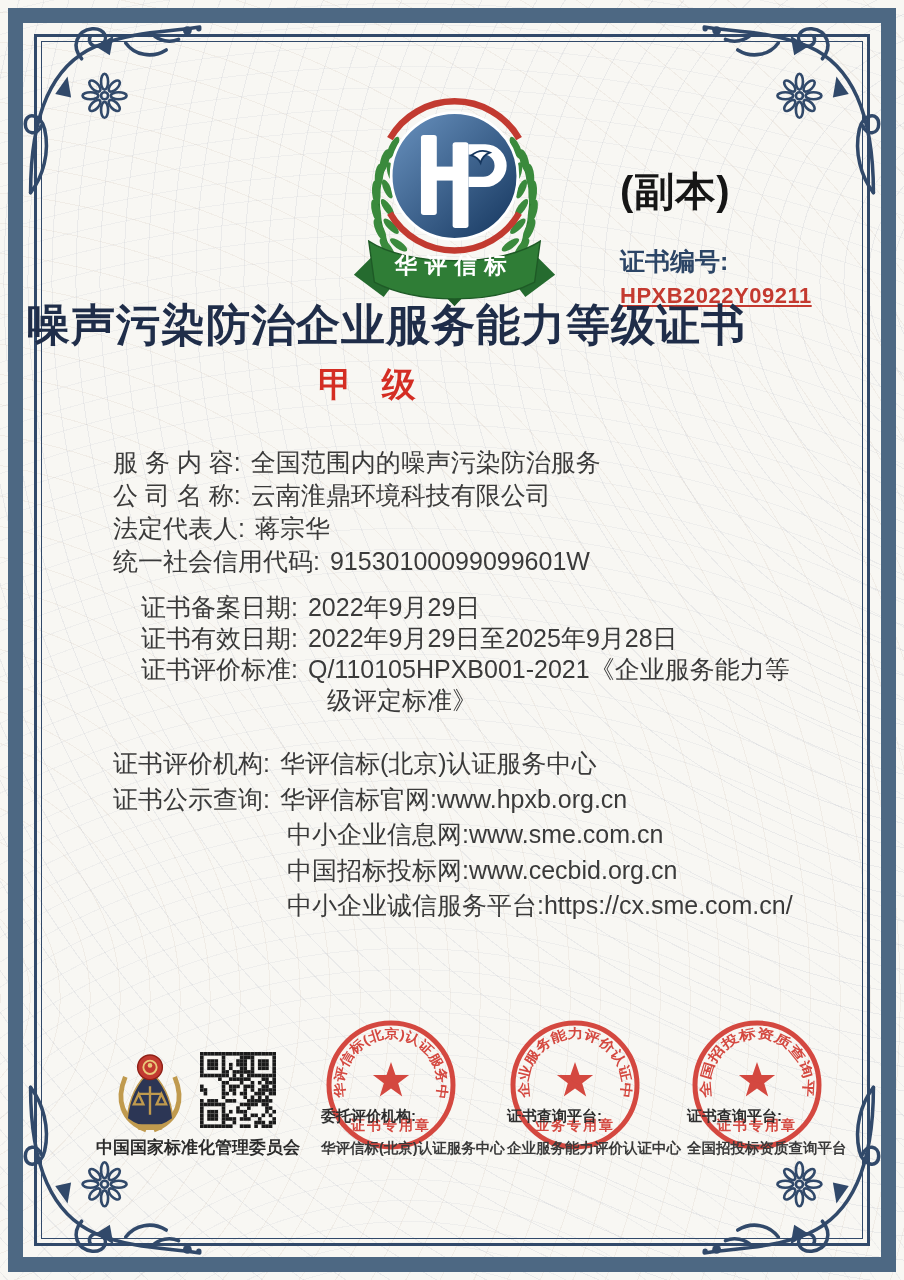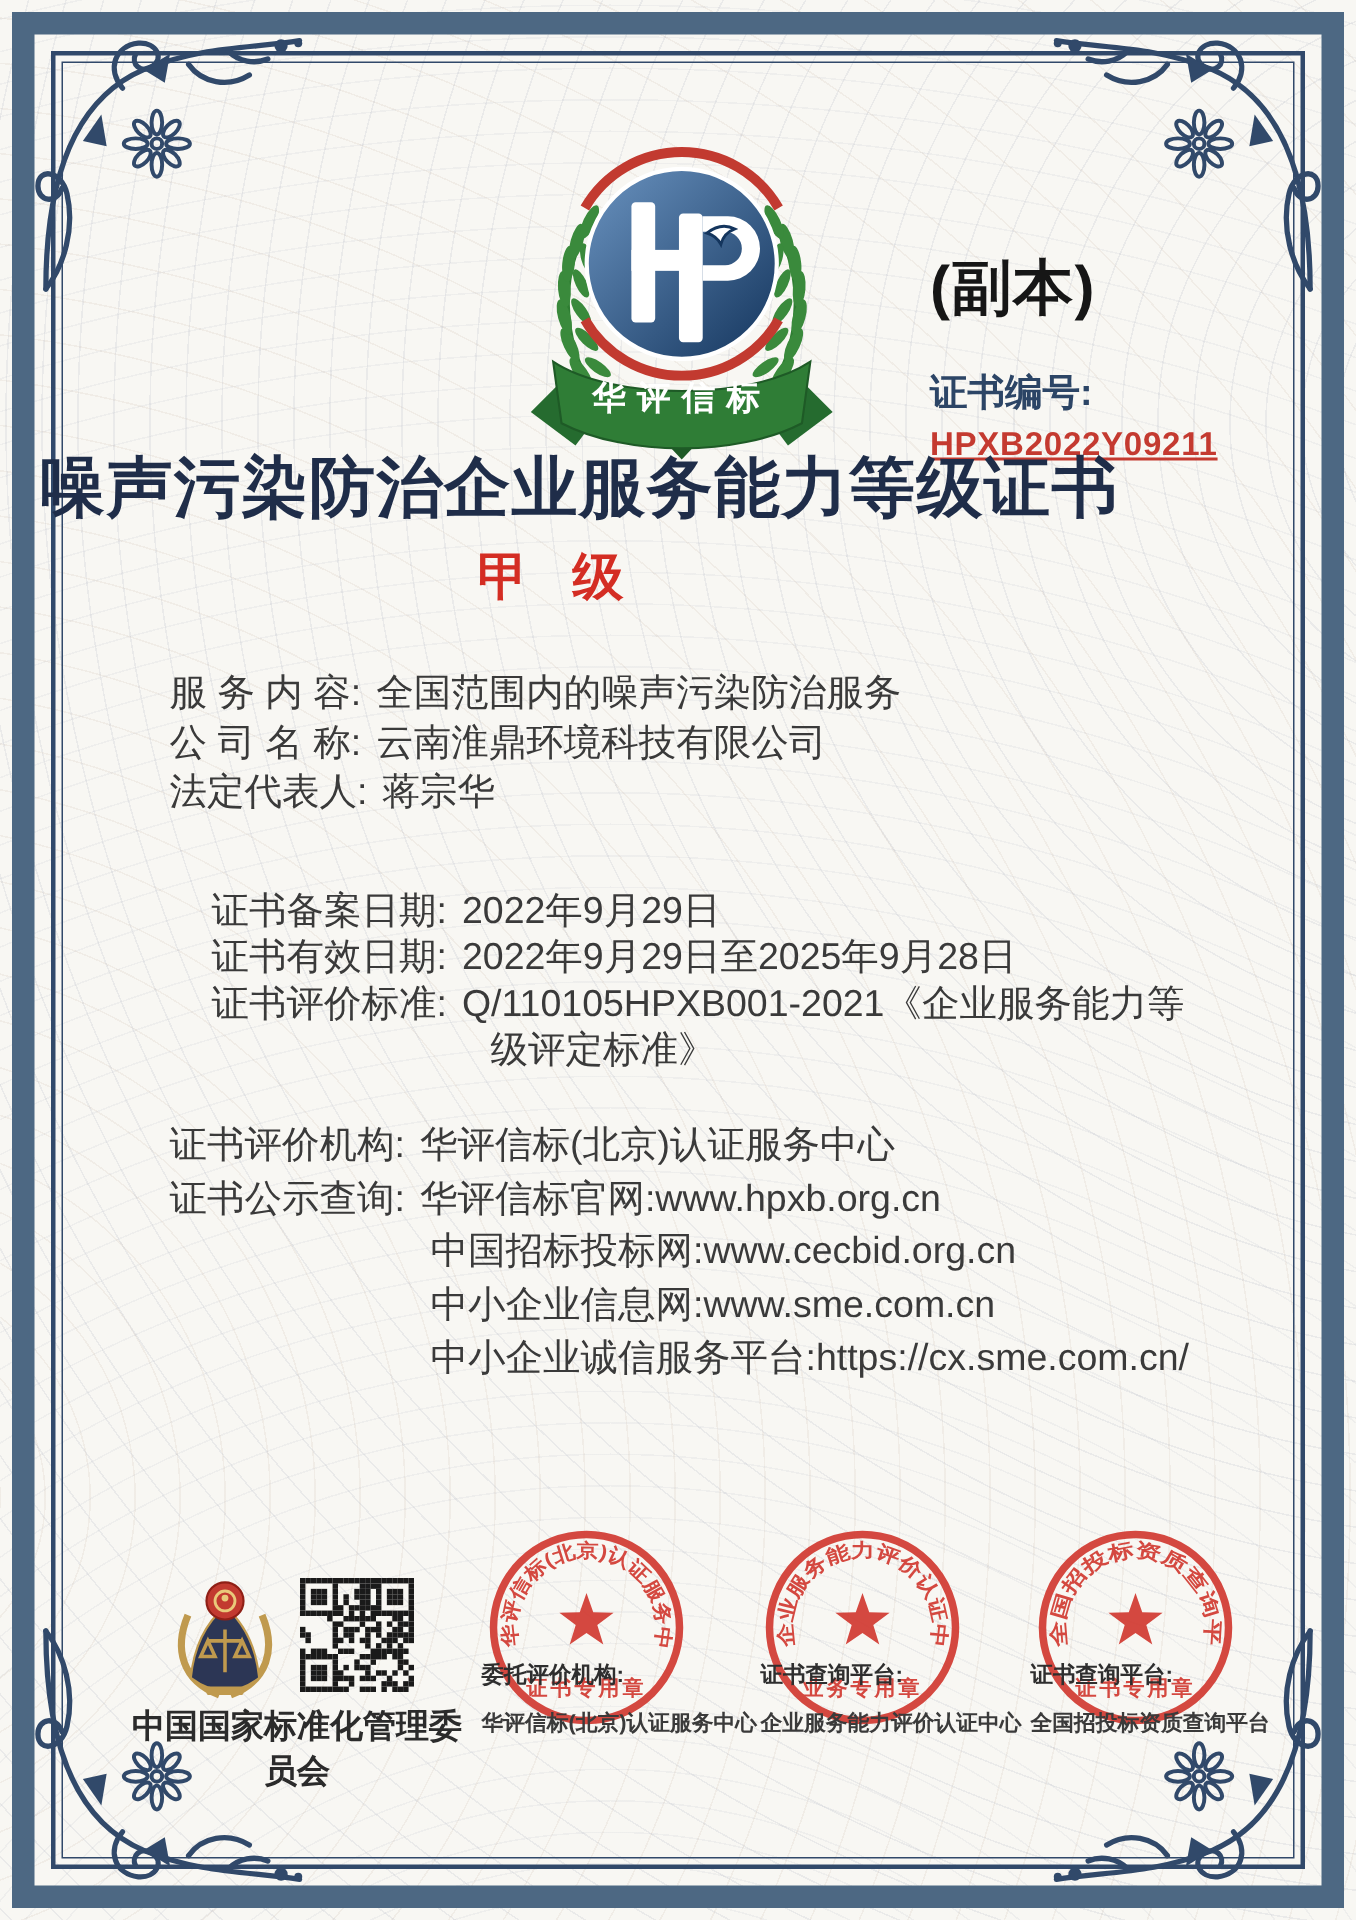--- a/index.html
+++ b/index.html
@@ -43,21 +43,21 @@
   .b2{top:592px;margin-left:28px;} .b2 .row{line-height:31px;}
   .b3{top:746px;} .b3 .row{line-height:35.5px;}
   .row .lbl{white-space:pre;margin-right:10px;}
   .row .val{white-space:pre;}
   .row.cont{padding-left:186px;}
   .b3 .row.cont{padding-left:174px;}
   
   .emblem{position:absolute;left:112px;top:1050px;width:76px;height:84px;}
   .qr{position:absolute;left:200px;top:1052px;width:76px;height:76px;}
   .authority-caption{position:absolute;left:88px;top:1136px;width:220px;text-align:center;
-    font-size:22px;font-weight:700;color:#2b2b2b;}
+    font-size:17px;font-weight:700;color:#2b2b2b;}
   .seal{position:absolute;width:150px;height:150px;top:1013px;opacity:.92;}
   .seal.s1{left:316px;} .seal.s2{left:500px;} .seal.s3{left:682px;}
   .seal-caption{position:absolute;z-index:5;}
   .seal-caption .cl{font-size:15px;font-weight:700;color:#2e2e2e;white-space:pre;}
   .seal-caption .cv{margin-top:13px;font-size:14.5px;font-weight:600;color:#3a3a3a;white-space:pre;}
   .sc1{left:321px;top:1107px;} .sc2{left:507px;top:1107px;} .sc3{left:687px;top:1107px;}
   svg text{font-family:"Liberation Sans","DejaVu Sans",sans-serif;}
 </style>
 </head>
 <body>
@@ -177,20 +177,24 @@
         <span class="val">全国范围内的噪声污染防治服务</span>
       </div>
     <div class="row">
         <span class="lbl">公 司 名 称:</span>
         <span class="val">云南淮鼎环境科技有限公司</span>
       </div>
     <div class="row">
         <span class="lbl">法定代表人:</span>
         <span class="val">蒋宗华</span>
       </div>
+    <div class="row">
+        <span class="lbl">统一社会信用代码:</span>
+        <span class="val">91530100099099601W</span>
+      </div>
   </div>
 
   <div class="block b2">
     <div class="row">
         <span class="lbl">证书备案日期:</span>
         <span class="val">2022年9月29日</span>
       </div>
     <div class="row">
         <span class="lbl">证书有效日期:</span>
         <span class="val">2022年9月29日至2025年9月28日</span>
@@ -207,24 +211,24 @@
   <div class="block b3">
     <div class="row">
         <span class="lbl">证书评价机构:</span>
         <span class="val">华评信标(北京)认证服务中心</span>
       </div>
     <div class="row">
         <span class="lbl">证书公示查询:</span>
         <span class="val">华评信标官网:www.hpxb.org.cn</span>
       </div>
     <div class="row cont">
+        <span class="val">中小企业信息网:www.sme.com.cn</span>
+      </div>
+    <div class="row cont">
         <span class="val">中国招标投标网:www.cecbid.org.cn</span>
-      </div>
-    <div class="row cont">
-        <span class="val">中小企业信息网:www.sme.com.cn</span>
       </div>
     <div class="row cont">
         <span class="val">中小企业诚信服务平台:https://cx.sme.com.cn/</span>
       </div>
   </div>
 
   <svg class="emblem" viewBox="0 0 80 88">
     <path d="M14,28 C4,52 10,74 36,84" fill="none" stroke="#c09a4e" stroke-width="5"></path>
     <path d="M66,28 C76,52 70,74 44,84" fill="none" stroke="#c09a4e" stroke-width="5"></path>
     <path d="M40,22 C54,34 62,52 64,72 C48,84 32,84 16,72 C18,52 26,34 40,22 Z" fill="#2c3655" stroke="#c09a4e" stroke-width="1.5"></path>

